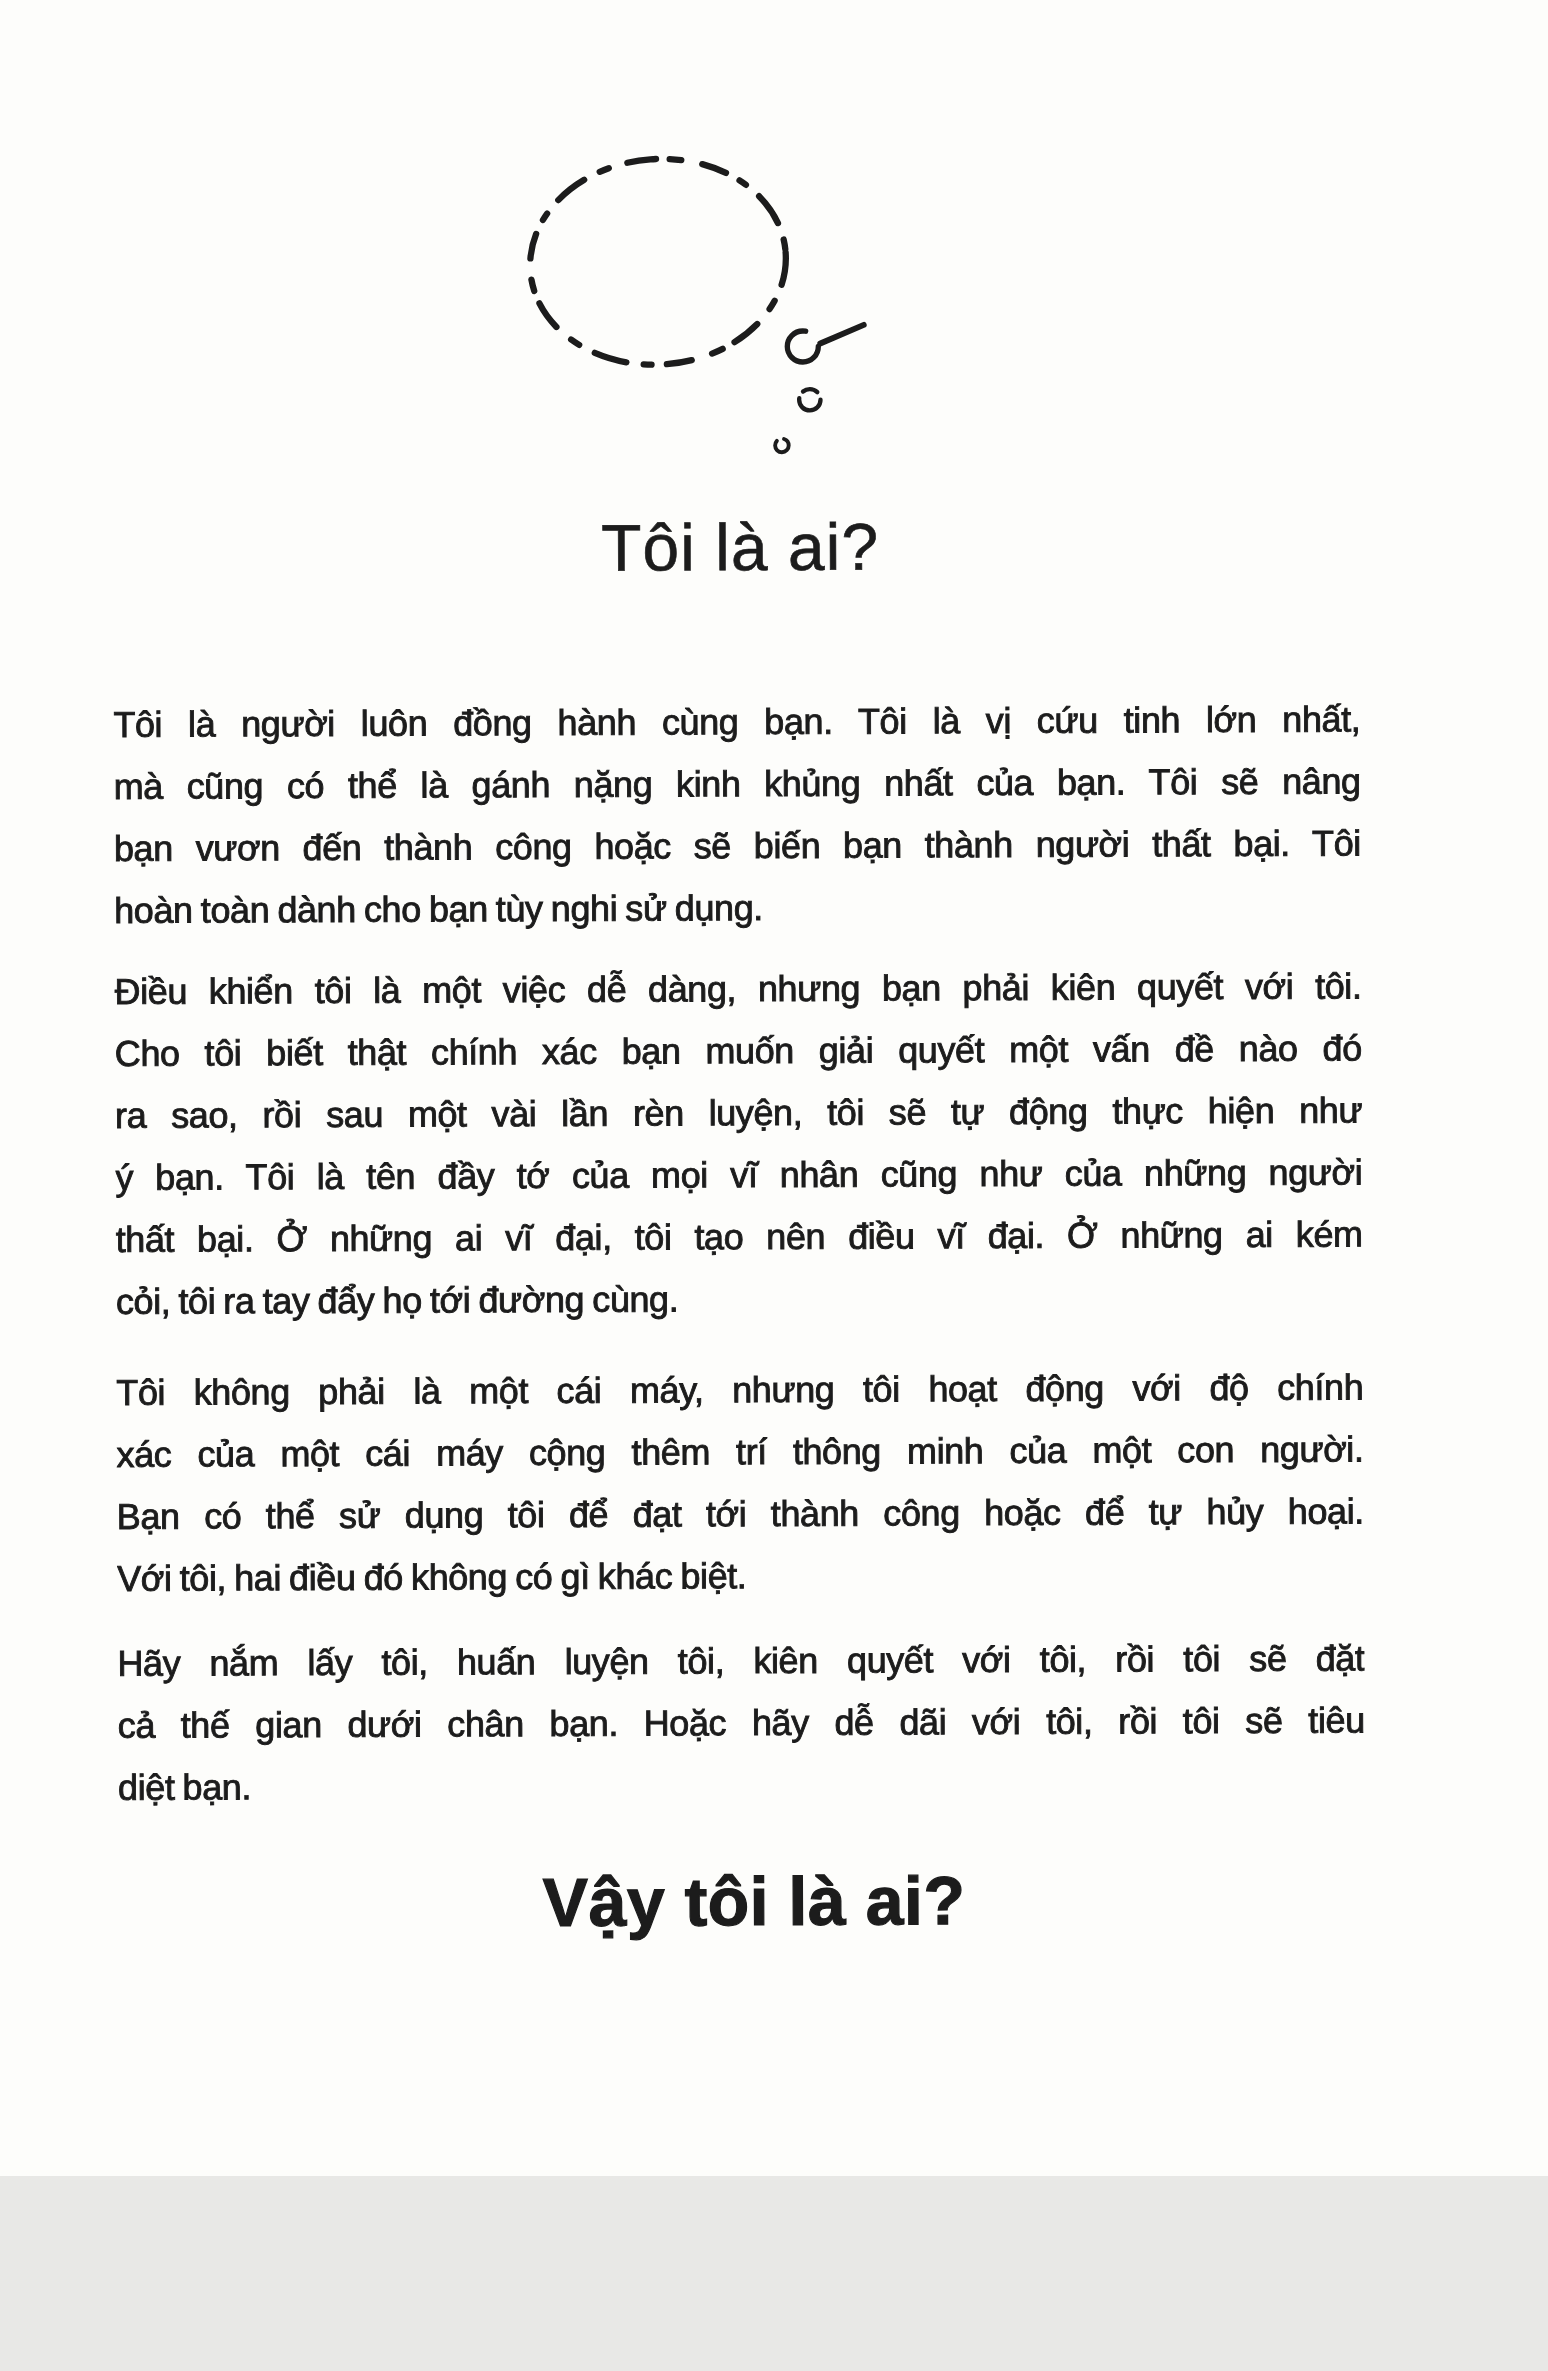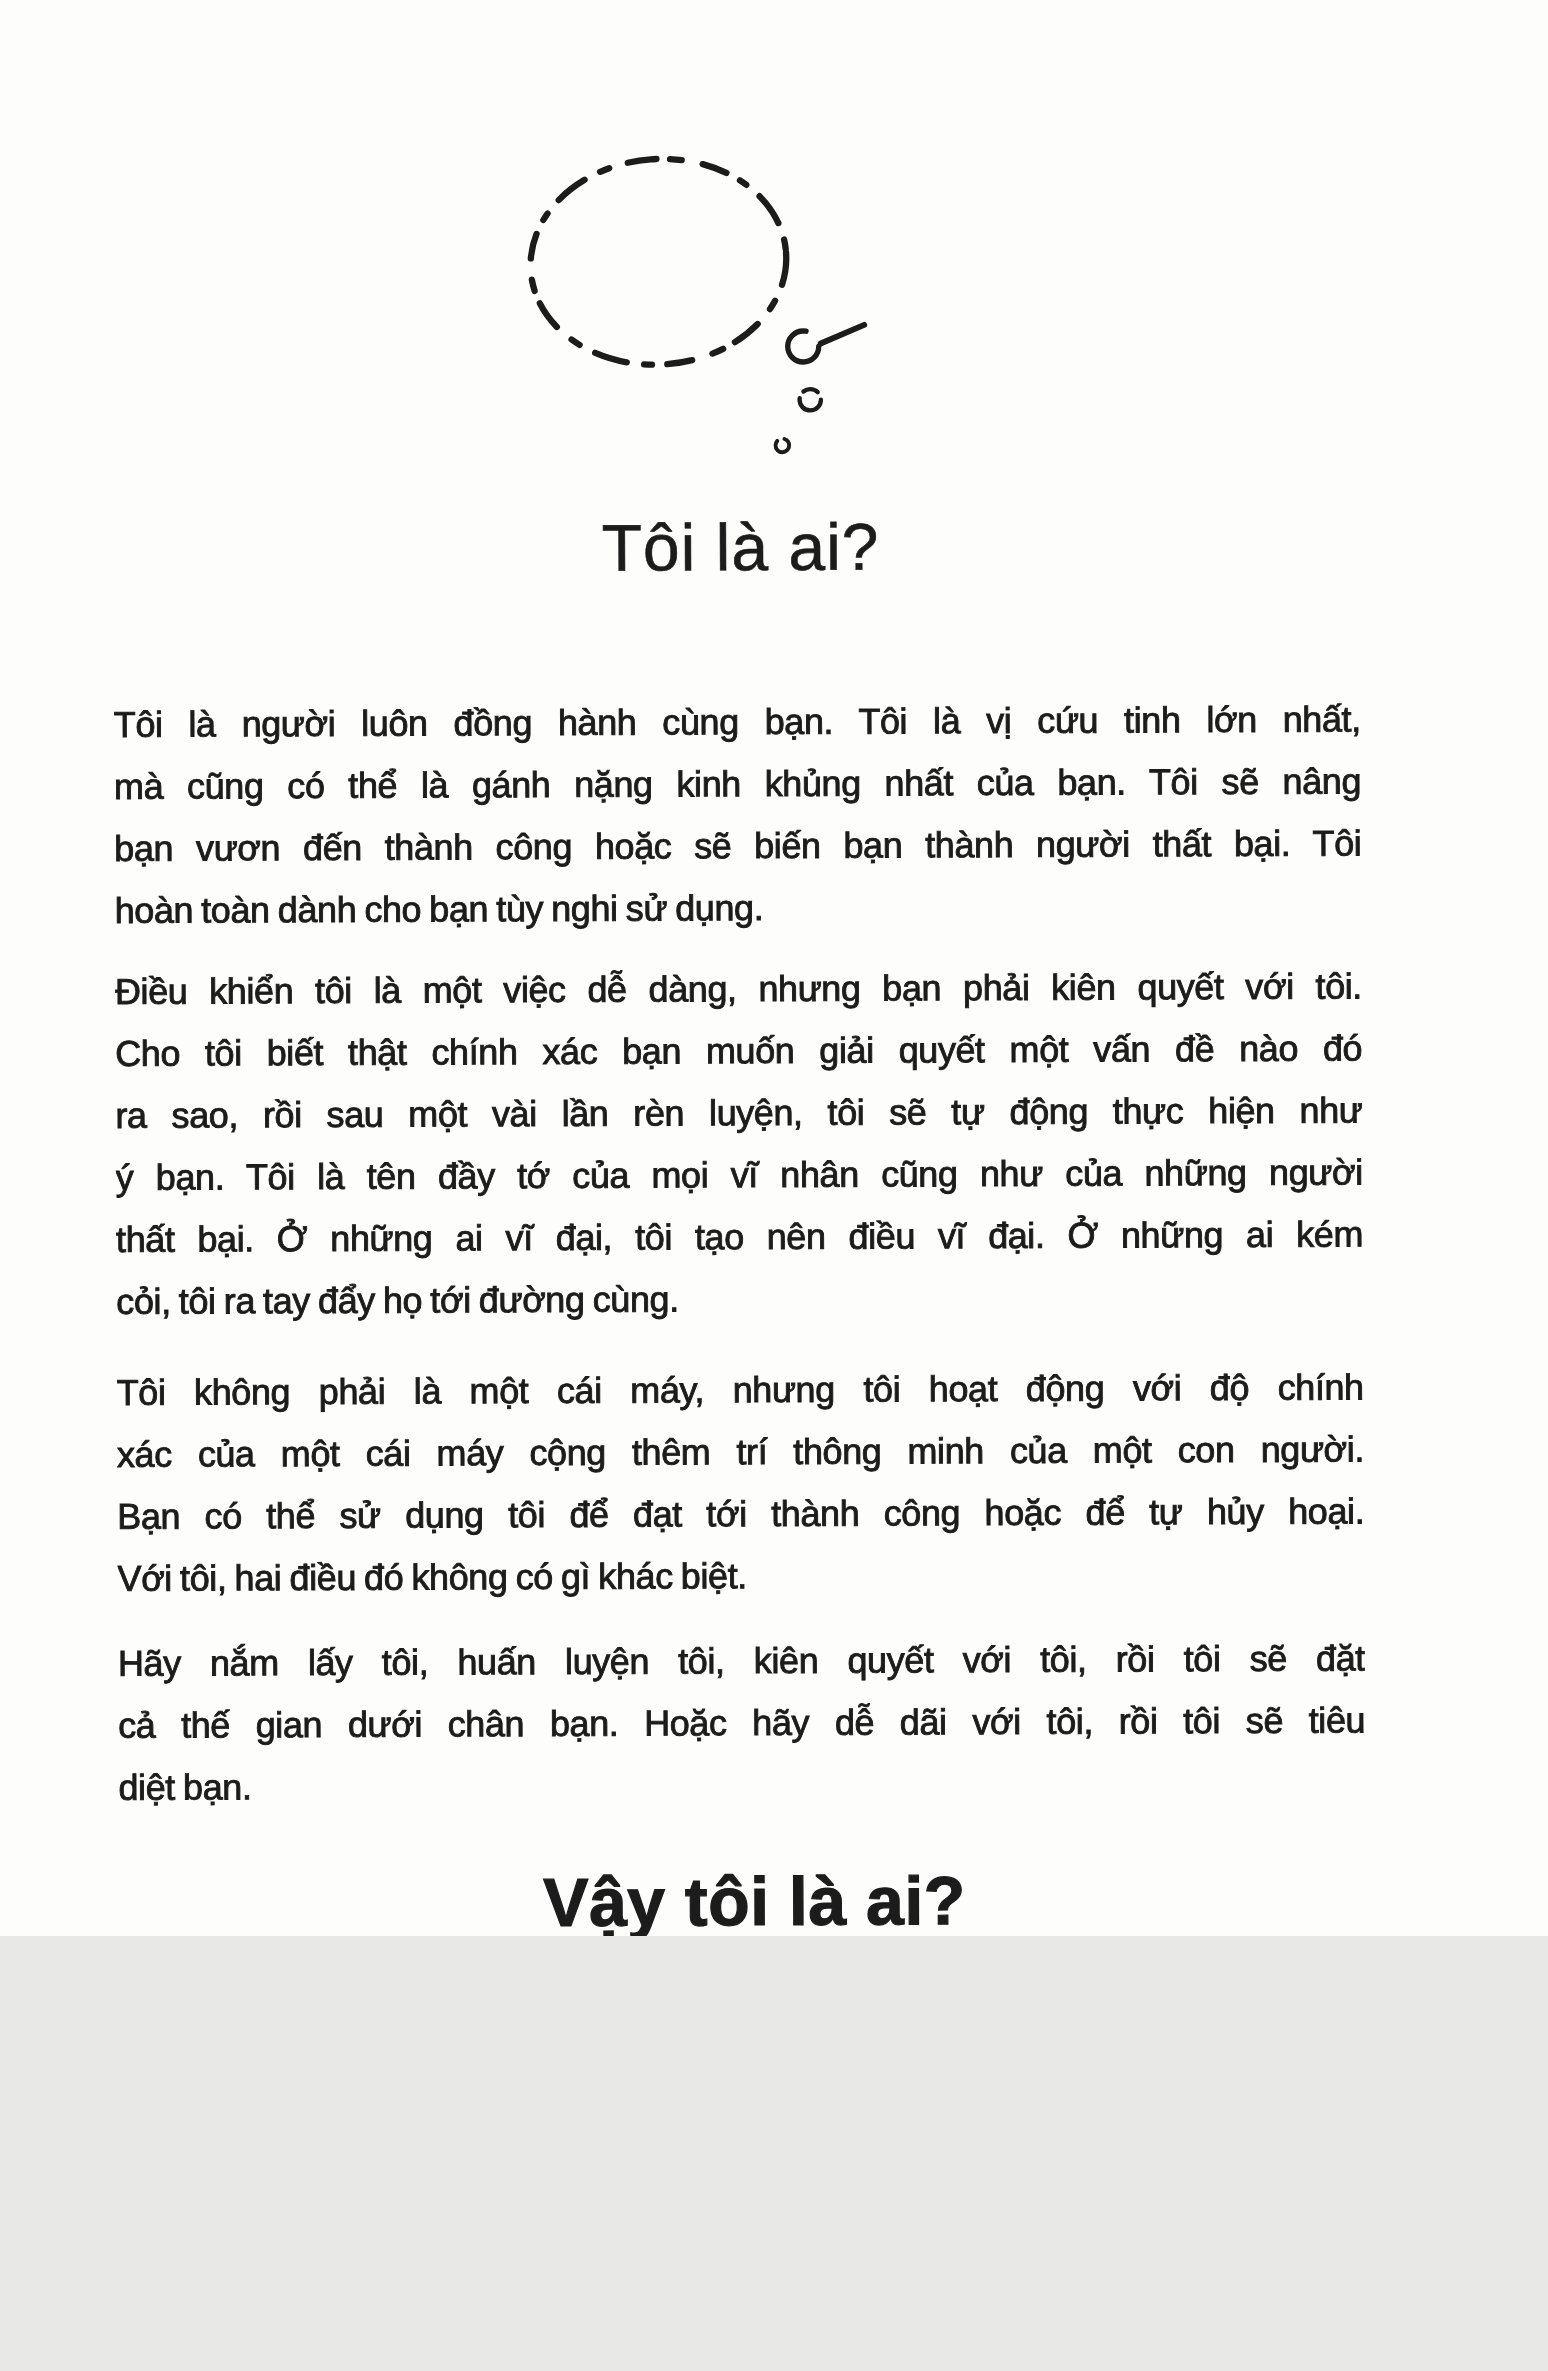--- a/index.html
+++ b/index.html
@@ -1,18 +1,18 @@
 <!DOCTYPE html>
 <html style="--ink: #1c1c1c; --bg: #fdfdfb;"><head>
 <meta charset="utf-8">
 <style>
   :root { --ink:#1c1c1c; --bg:#fdfdfb; }
   html,body { margin:0; padding:0; background:#e8e8e6; }
   .page {
-    position:relative; width:1549px; height:1936px;
+    position:relative; width:1549px; height:2176px;
     background:var(--bg); overflow:hidden;
     font-family:"Liberation Sans","DejaVu Sans",sans-serif;
     color:var(--ink);
   }
   .tilt { position:absolute; inset:0; transform:rotate(-0.25deg); transform-origin:50% 40%; }
 
   .bubble { position:absolute; left:519px; top:144px; }
 
   .title {
     position:absolute; left:0; top:510px; width:100%;

